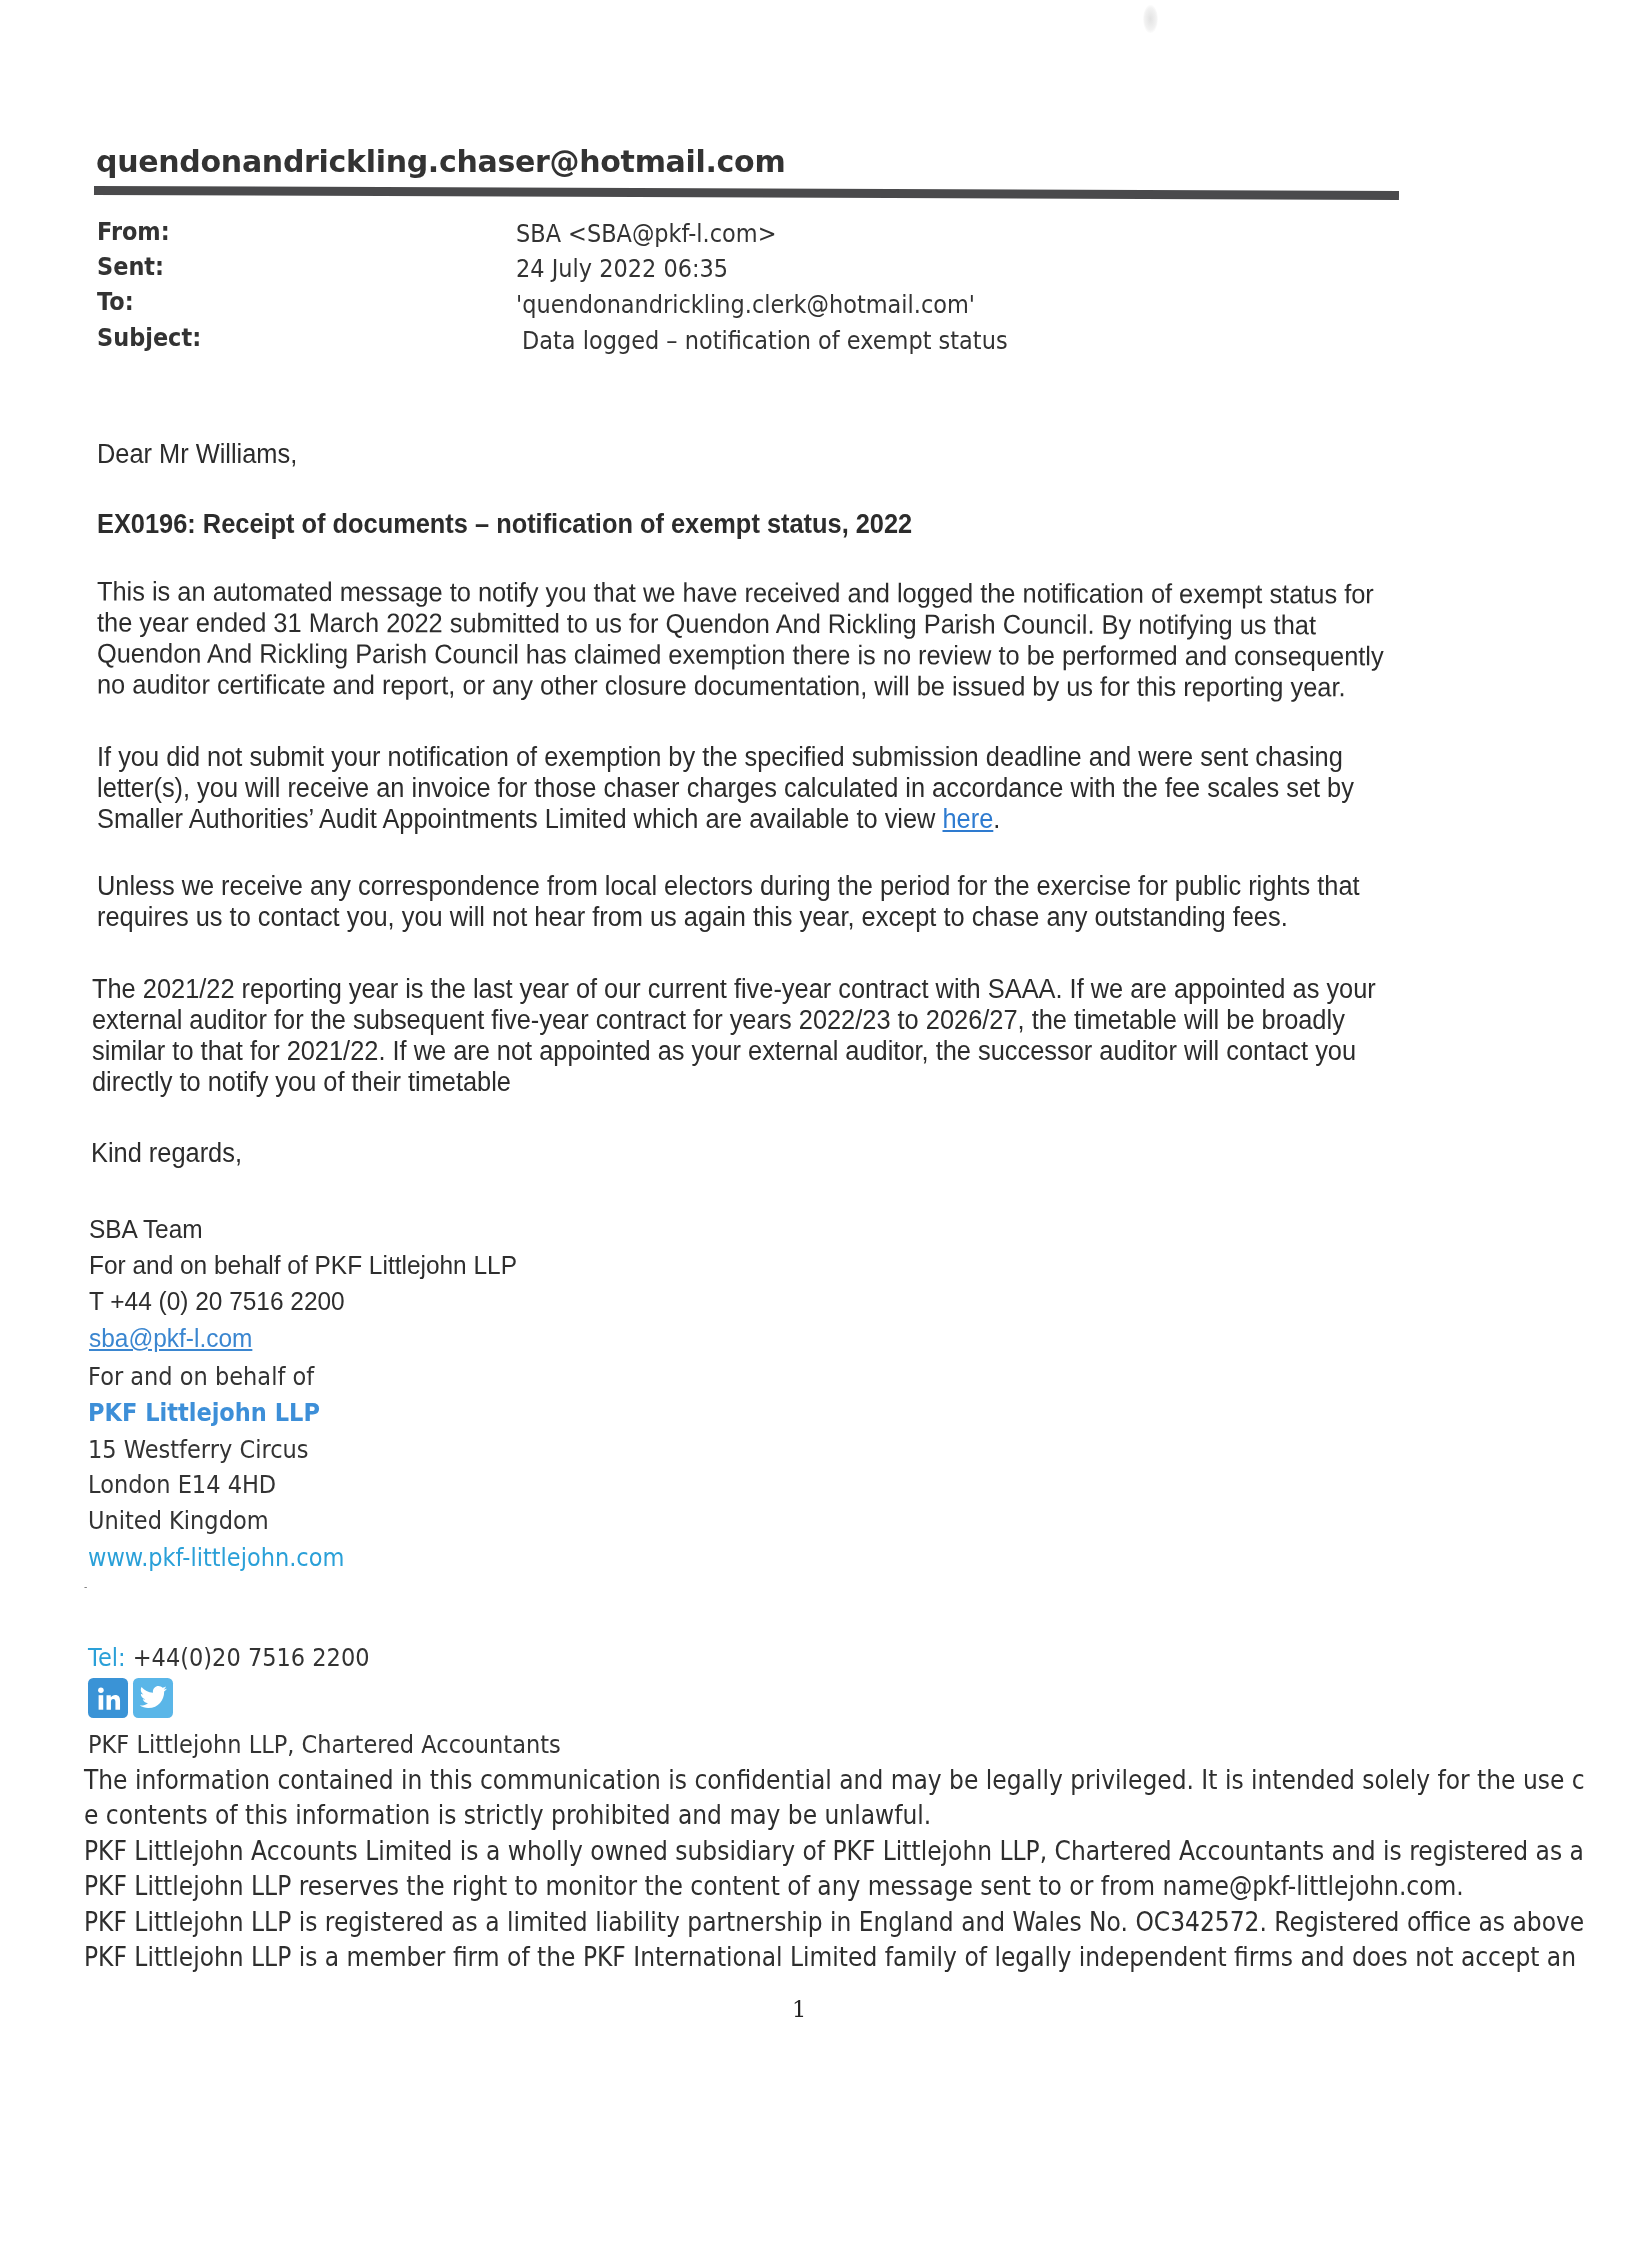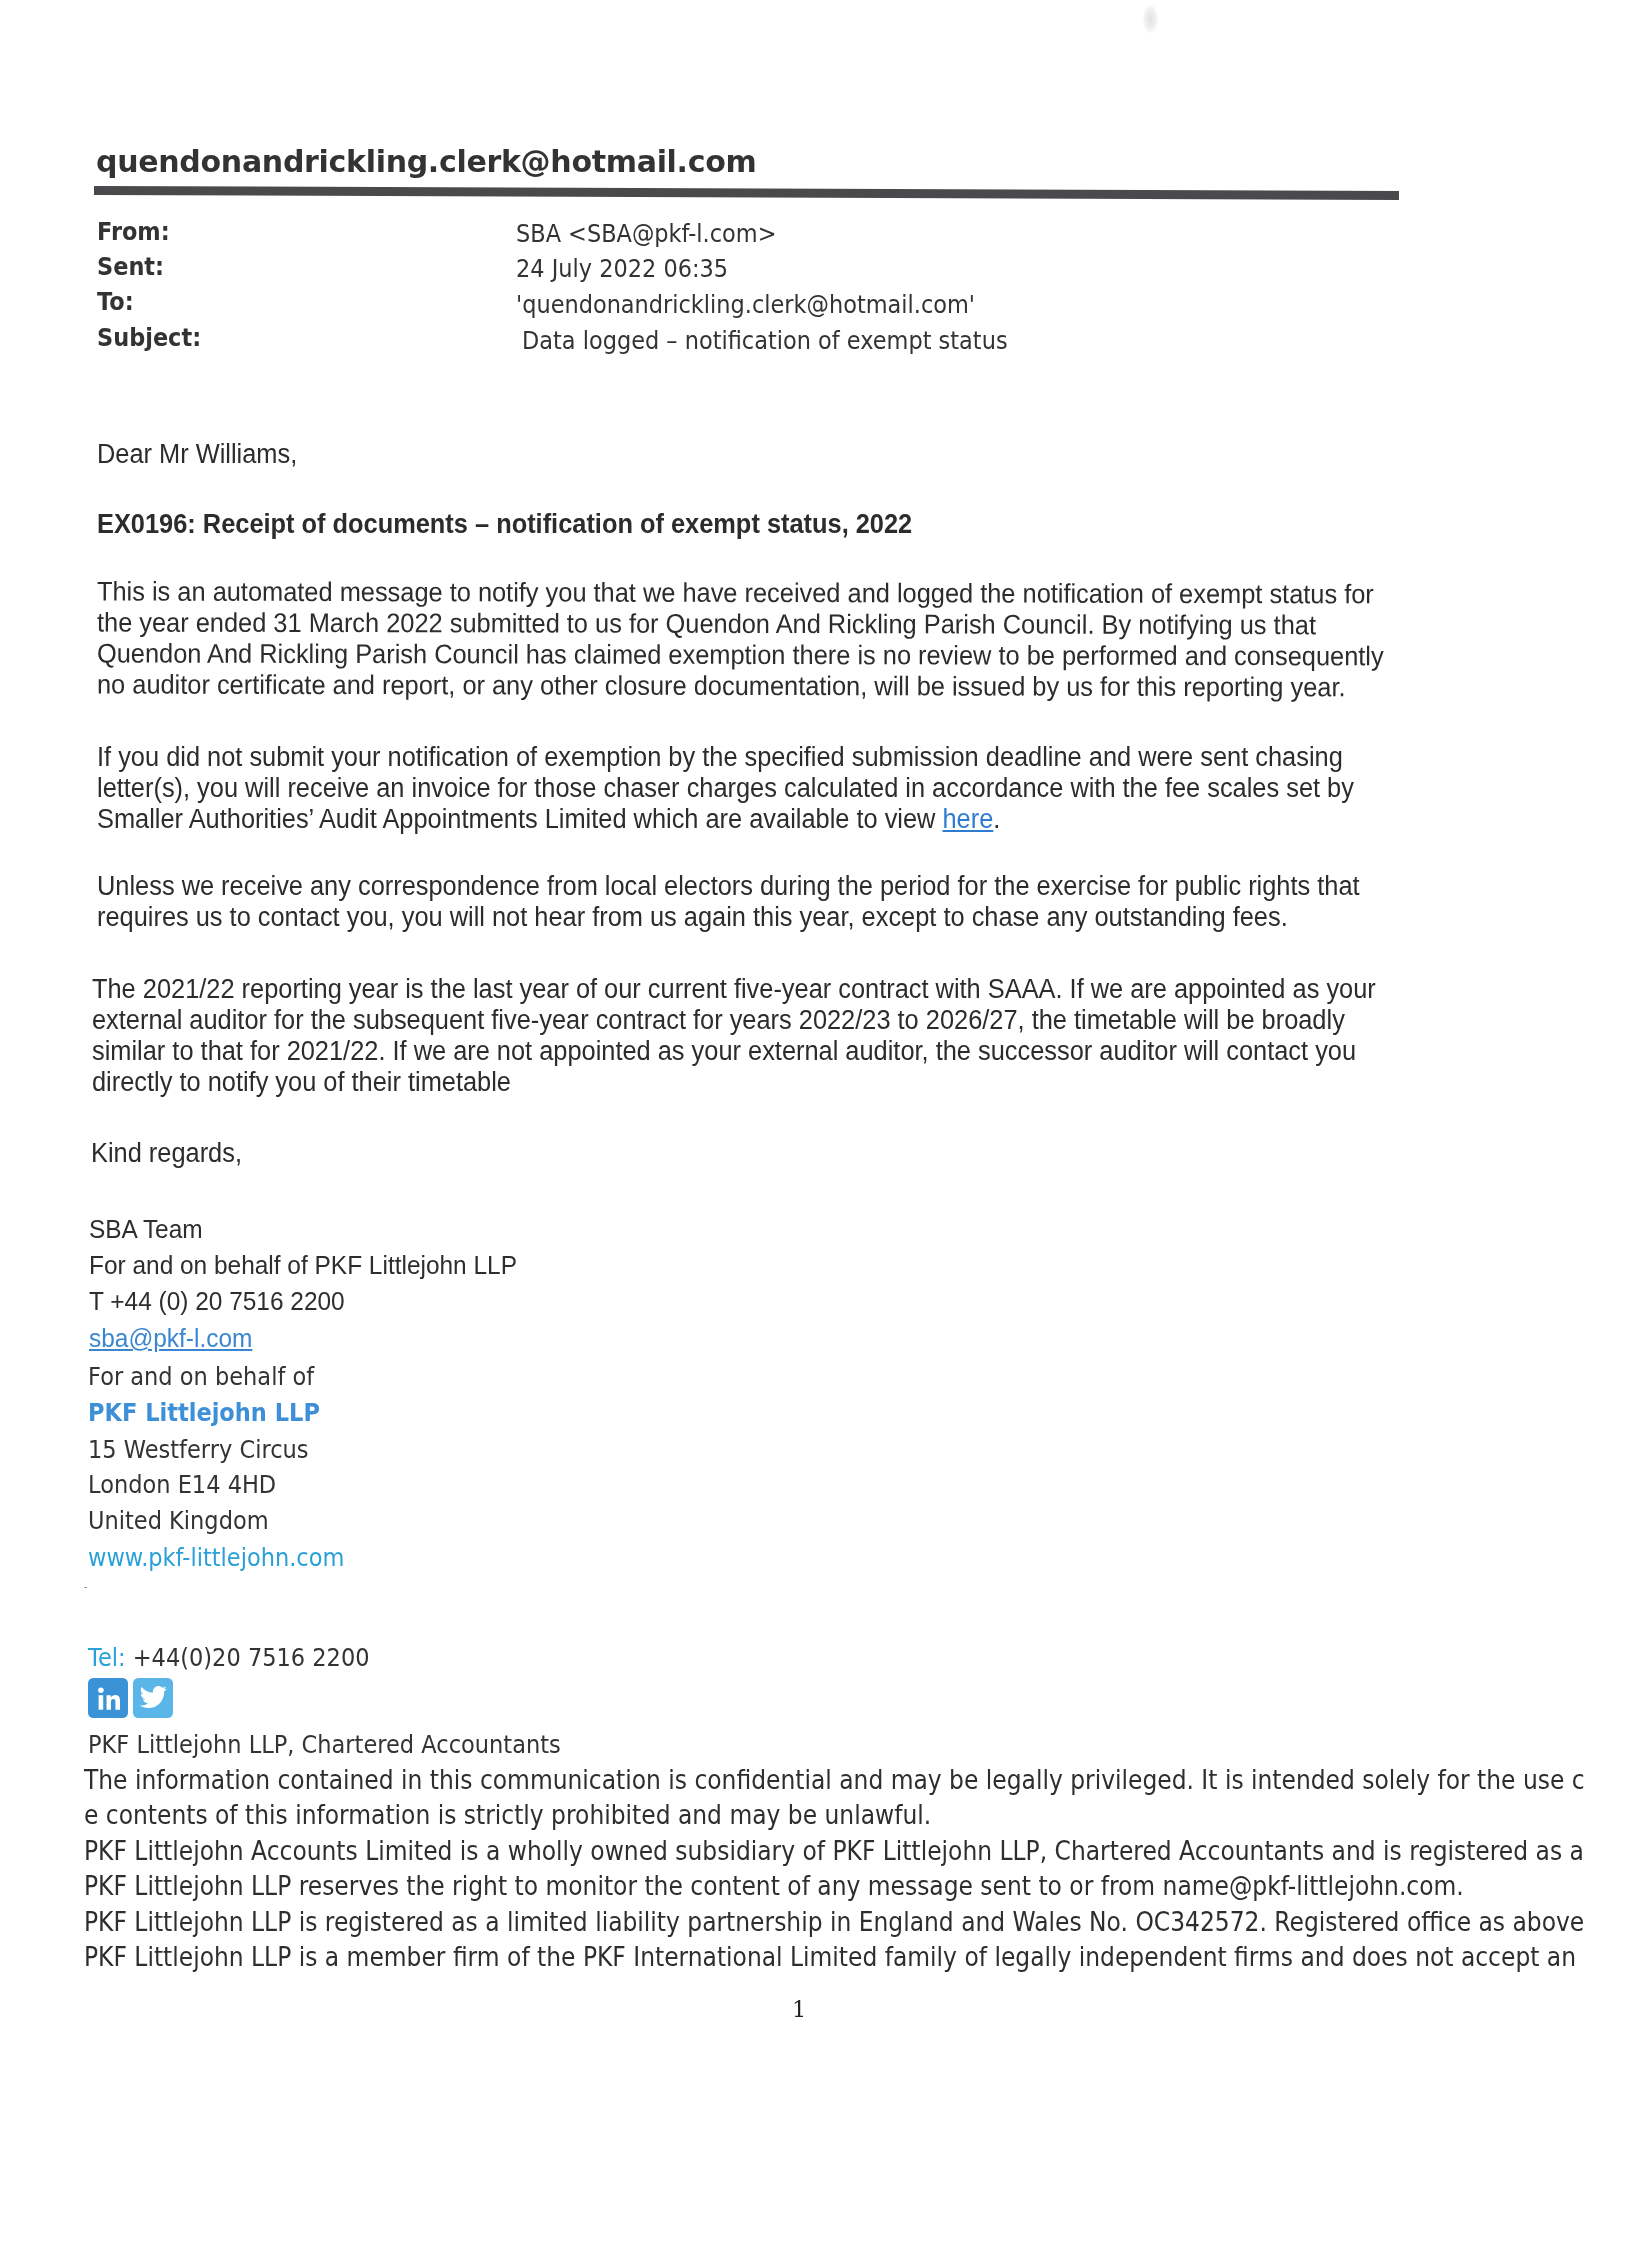--- a/index.html
+++ b/index.html
@@ -36,21 +36,21 @@
   #twitter-btn { background: #5ab6e8; }
 
   .disc { font-size: 26px; color: #2e2e2e; left: 84px; transform: scaleX(0.9); transform-origin: left; }
   #page-number { left: 792px; top: 1996px; font-size: 22.4px; color: #222; }
 </style>
 </head>
 <body>
 
 <div id="smudge" class="abs"></div>
 
-<div id="header-title" class="abs dsans">quendonandrickling.clerk@hotmail.com</div>
+<div id="header-title" class="abs dsans">quendonandrickling.chaser@hotmail.com</div>
 <div id="header-rule" class="abs"></div>
 
 <div class="abs dsans hdr-label" style="top:217px">From:</div>
 <div class="abs dsans hdr-value" style="top:219px">SBA &lt;SBA@pkf-l.com&gt;</div>
 <div class="abs dsans hdr-label" style="top:252px">Sent:</div>
 <div class="abs dsans hdr-value" style="top:254px">24 July 2022 06:35</div>
 <div class="abs dsans hdr-label" style="top:287px">To:</div>
 <div class="abs dsans hdr-value" style="top:290px">'quendonandrickling.clerk@hotmail.com'</div>
 <div class="abs dsans hdr-label" style="top:323px">Subject:</div>
 <div class="abs dsans hdr-value" style="top:326px; left:522px">Data logged – notification of exempt status</div>

